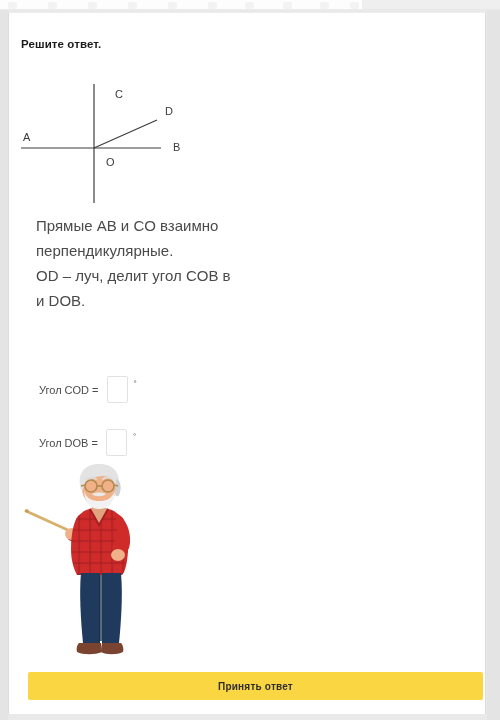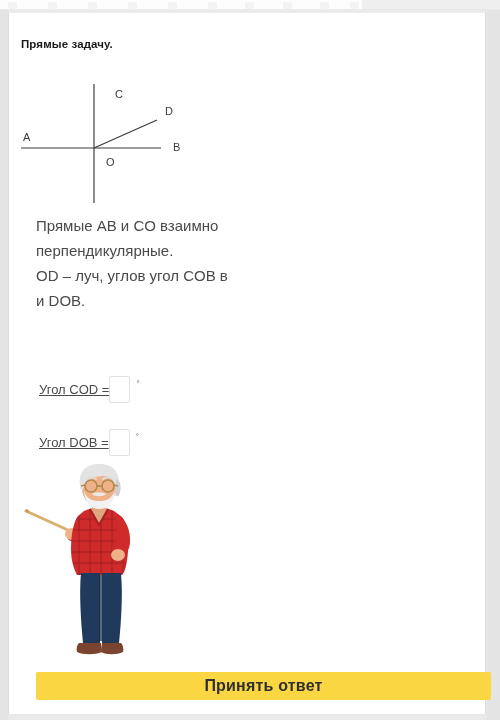--- a/index.html
+++ b/index.html
@@ -116,23 +116,23 @@
   
   .answer-row {
     position: absolute;
     left: 30px;
     display: flex;
     align-items: center;
   }
   .answer-row.row-1 { top: 363px; }
   .answer-row.row-2 { top: 416px; align-items: center; }
   .ans-label {
-    font-size: 13px;
+    font-size: 11px;
     color: #4a4a4a;
-    text-decoration: underline;
+    margin-right: 8px;
   }
   .ans-input {
     width: 21px;
     height: 27px;
     border: 1px solid #e2e2e2;
     border-radius: 2px;
     background: #ffffff;
     box-sizing: border-box;
     outline: none;
     font-family: "Liberation Sans", sans-serif;
@@ -164,25 +164,24 @@
     position: absolute;
     left: 19px;
     top: 659px;
     width: 455px;
     height: 28px;
     background: #fad643;
     border: none;
     border-radius: 2px;
     cursor: pointer;
     font-family: "Liberation Sans", sans-serif;
-    font-size: 16px;
+    font-size: 10px;
     font-weight: bold;
     color: #2f2f2f;
     letter-spacing: 0.2px;
-    margin-left: 8px;
   }
 </style>
 </head>
 <body>
 
 <div id="root">
 
   <div class="browser-strip">
     <div class="tb-icon" style="left:8px;"></div>
     <div class="tb-icon" style="left:48px;"></div>
@@ -195,21 +194,21 @@
     <div class="tb-icon" style="left:320px;"></div>
     <div class="tb-icon" style="left:350px;"></div>
   </div>
   <div class="strip-right"></div>
 
   <div class="gutter-left"></div>
   <div class="gutter-right"></div>
 
   <div class="page-card">
 
-    <div class="task-title">Прямые задачу.</div>
+    <div class="task-title">Решите ответ.</div>
 
     <div class="figure-wrap">
       <svg width="240" height="145" viewBox="0 0 240 145" xmlns="http://www.w3.org/2000/svg">
 
         <line x1="85" y1="13" x2="85" y2="132" stroke="#3d3d3d" stroke-width="1.2"></line>
 
         <line x1="12" y1="77" x2="152" y2="77" stroke="#3d3d3d" stroke-width="1.2"></line>
 
         <line x1="85" y1="77" x2="148" y2="49" stroke="#3d3d3d" stroke-width="1.1"></line>
 
@@ -217,21 +216,21 @@
         <text class="fig-label" x="164" y="80">B</text>
         <text class="fig-label" x="106" y="27">C</text>
         <text class="fig-label" x="156" y="44">D</text>
         <text class="fig-label" x="97" y="95">O</text>
       </svg>
     </div>
 
     <div class="statement">
       <div class="line">Прямые AB и CO взаимно</div>
       <div class="line">перпендикулярные.</div>
-      <div class="line">OD – луч, углов угол COB в</div>
+      <div class="line">OD – луч, делит угол COB в</div>
       <div class="line">и DOB.</div>
     </div>
 
     <div class="answer-row row-1">
       <span class="ans-label">Угол COD =</span>
       <input class="ans-input" type="text" value="" style="">
       <span class="deg-sign">°</span>
     </div>
 
     <div class="answer-row row-2">

